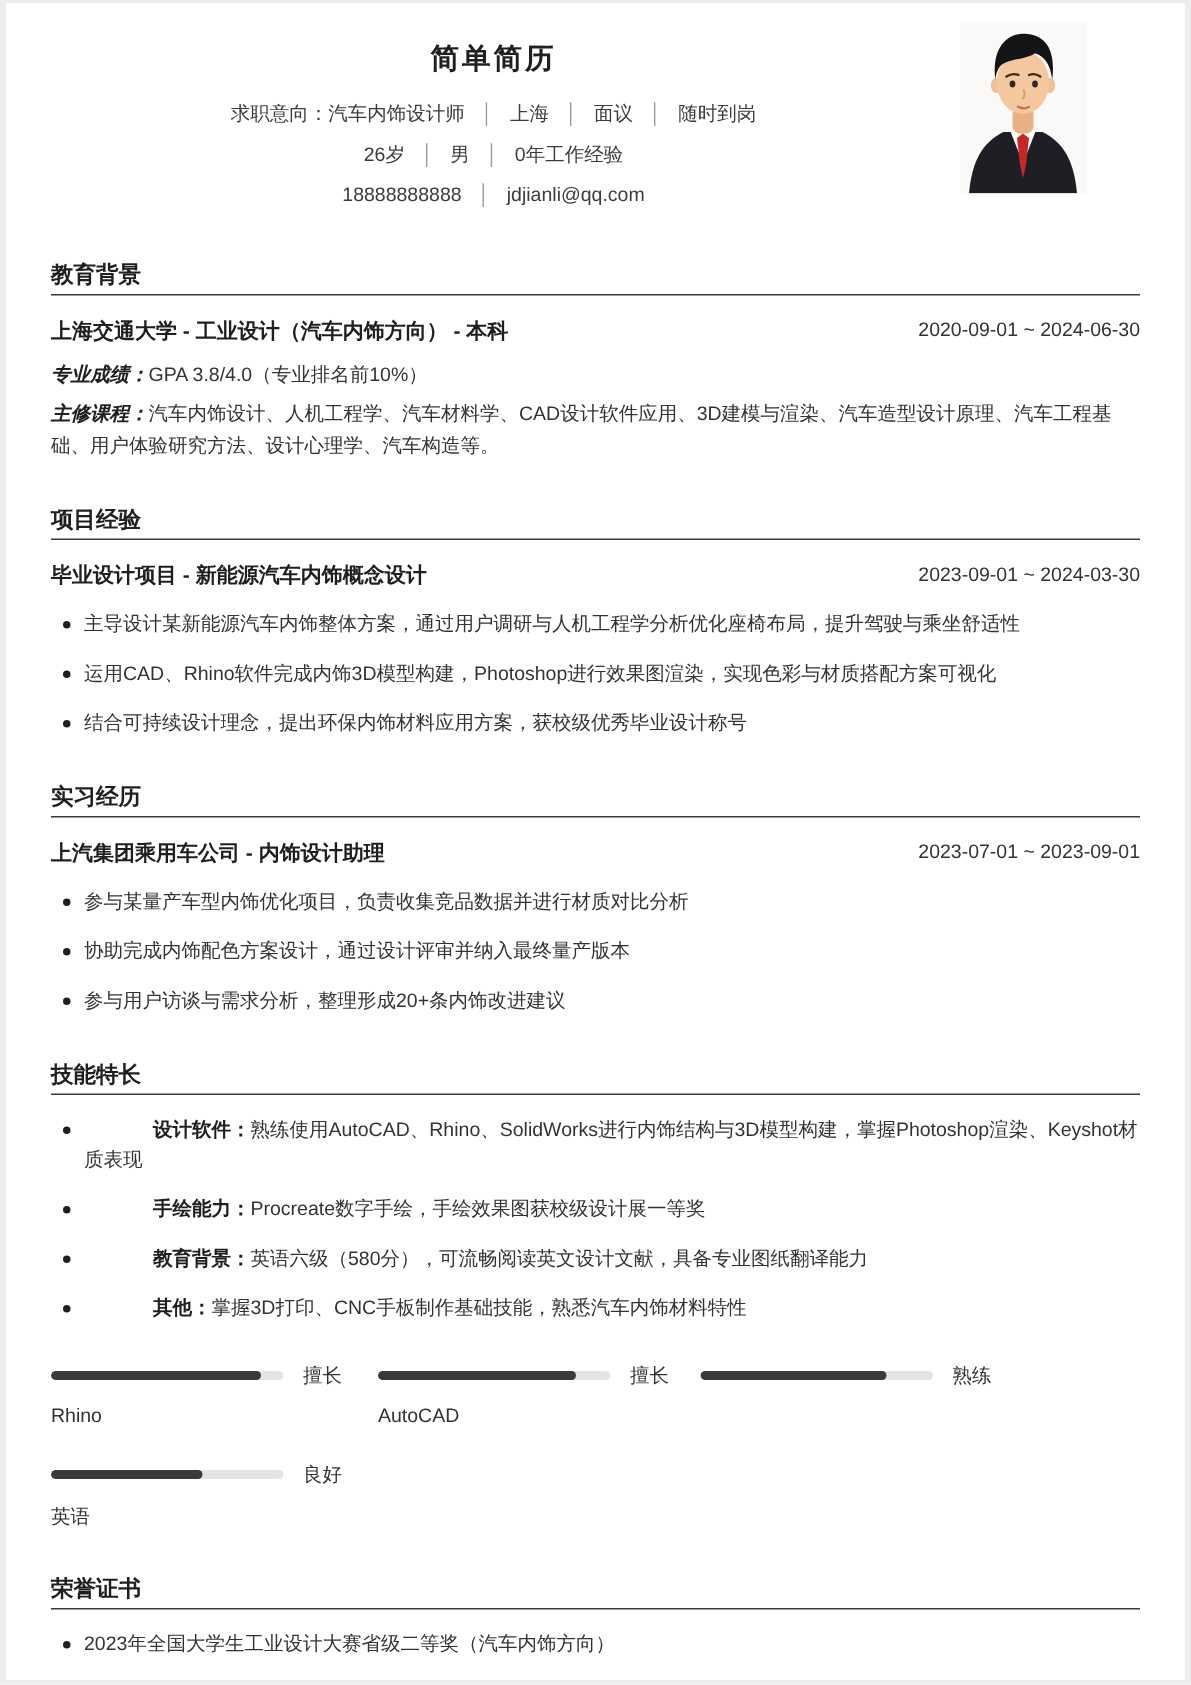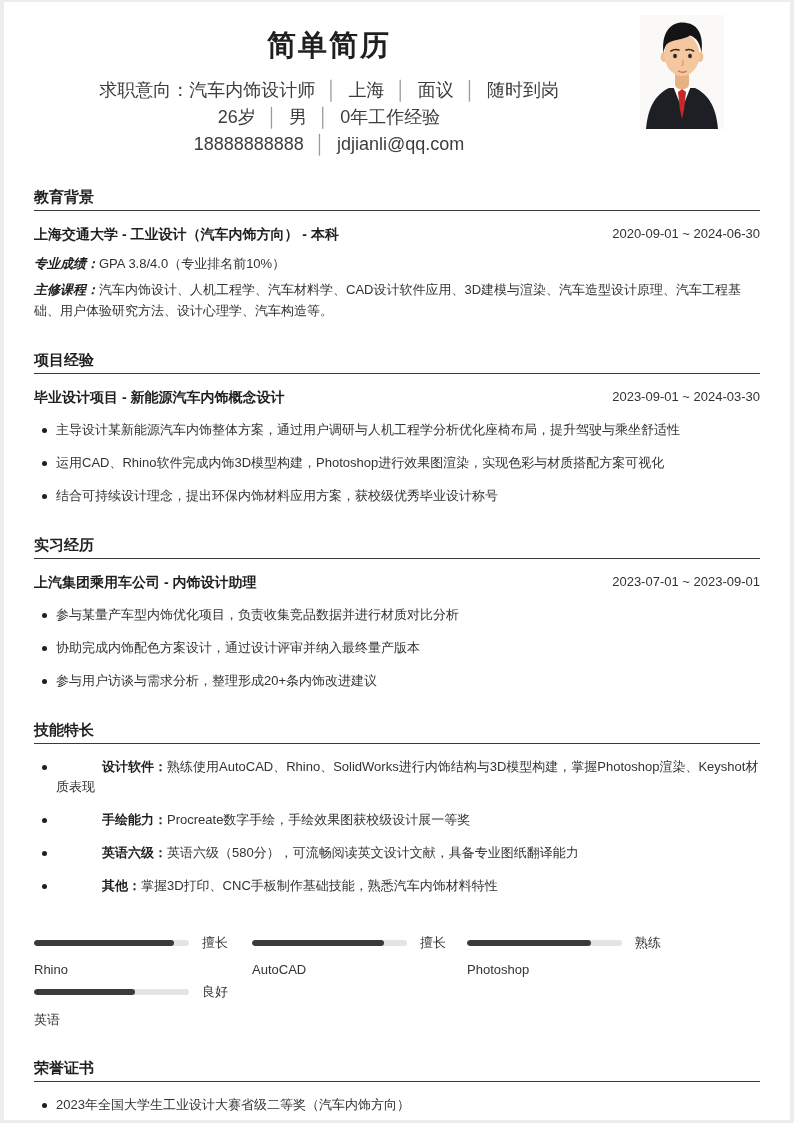--- a/index.html
+++ b/index.html
@@ -12,24 +12,24 @@
   .page {
     position: absolute; left: 4px; top: 2px; right: 4px; bottom: 3px;
     background: #ffffff;
     padding: 24px 30px 0 30px;
     overflow: hidden;
   }
   
   .header { position: relative; }
   .header-center { width: 590px; text-align: center; }
   .resume-title {
-    font-size: 29px; font-weight: 700; color: #1f1f1f;
+    font-size: 19px; font-weight: 700; color: #1f1f1f;
     letter-spacing: 2px; margin-bottom: 15px;
   }
-  .info-line { font-size: 18px; color: #3c3c3c; margin-top: 9px; line-height: 18px; }
+  .info-line { font-size: 13px; color: #3c3c3c; margin-top: 9px; line-height: 18px; }
   .hsep { color: #9a9a9a; margin: 0 11px; font-weight: 400; }
   .photo {
     position: absolute; right: 36px; top: -11px;
     width: 84px; height: 114px; overflow: hidden; background: #fafaf8;
   }
   .photo svg { display: block; }
   
   .section { margin-top: 30px; }
   .section-first { margin-top: 35px; }
   .section-title {
@@ -51,21 +51,21 @@
     font-size: 13px; color: #333; line-height: 20px;
   }
   .bullets li::before {
     content: ""; position: absolute; left: 8px; top: 8px;
     width: 5px; height: 5px; border-radius: 50%; background: #1f1f1f;
   }
   .bullets .blabel { font-weight: 700; color: #1f1f1f; margin-left: 46px; }
   
   .bars {
     display: grid; grid-template-columns: 218px 215px 1fr;
-    row-gap: 6px; margin-top: 38px;
+    row-gap: 23px; margin-top: 26px;
   }
   .bar-row { display: flex; align-items: center; }
   .bar-track {
     width: 155px; height: 6px; background: #e4e4e4;
     border-radius: 3px; overflow: hidden; flex: none;
   }
   .bar-fill { height: 100%; background: #3a3a3a; border-radius: 3px; }
   .bar-level { margin-left: 13px; font-size: 13px; color: #333; }
   .bar-name { margin-top: 10px; font-size: 13px; color: #333; }
 </style>
@@ -153,21 +153,21 @@
         <li>参与用户访谈与需求分析，整理形成20+条内饰改进建议</li>
       </ul>
   </div>
 
   <div class="section">
     <div class="section-title">技能特长</div>
     <ul class="bullets">
 
     <li><span class="blabel">设计软件：</span><span>熟练使用AutoCAD、Rhino、SolidWorks进行内饰结构与3D模型构建，掌握Photoshop渲染、Keyshot材质表现</span></li>
         <li><span class="blabel">手绘能力：</span><span>Procreate数字手绘，手绘效果图获校级设计展一等奖</span></li>
-        <li><span class="blabel">英语六级：</span><span>英语六级（580分），可流畅阅读英文设计文献，具备专业图纸翻译能力</span></li>
+        <li><span class="blabel">教育背景：</span><span>英语六级（580分），可流畅阅读英文设计文献，具备专业图纸翻译能力</span></li>
         <li><span class="blabel">其他：</span><span>掌握3D打印、CNC手板制作基础技能，熟悉汽车内饰材料特性</span></li>
       </ul>
     <div class="bars">
 
         <div class="bar-cell">
           <div class="bar-row">
             <div class="bar-track">
               <div class="bar-fill" style="width: 90%;"></div>
             </div>
             <span class="bar-level">擅长</span>
@@ -185,21 +185,20 @@
           <div class="bar-name">AutoCAD</div>
         </div>
 
         <div class="bar-cell">
           <div class="bar-row">
             <div class="bar-track">
               <div class="bar-fill" style="width: 80%;"></div>
             </div>
             <span class="bar-level">熟练</span>
           </div>
-          <div class="bar-name">Photoshop</div>
         </div>
 
         <div class="bar-cell">
           <div class="bar-row">
             <div class="bar-track">
               <div class="bar-fill" style="width: 65%;"></div>
             </div>
             <span class="bar-level">良好</span>
           </div>
           <div class="bar-name">英语</div>

